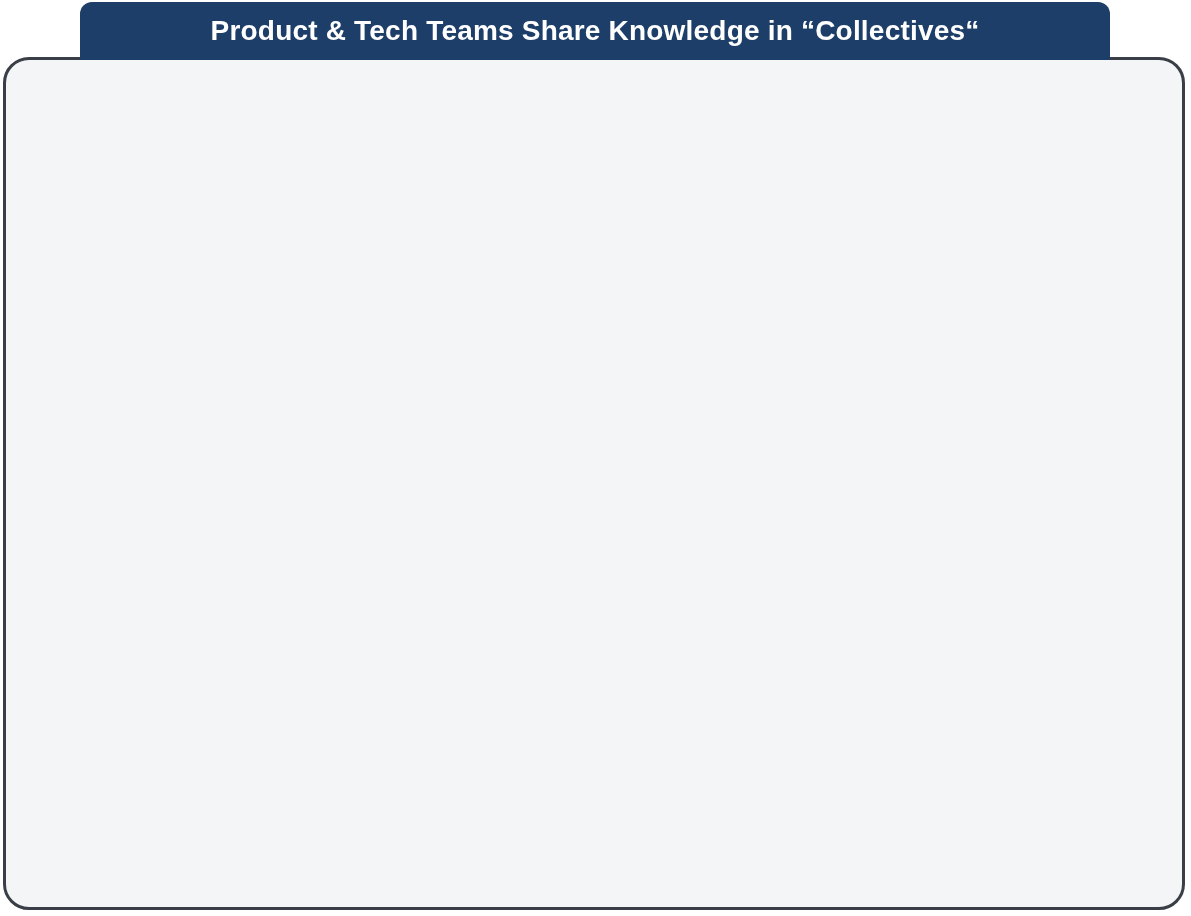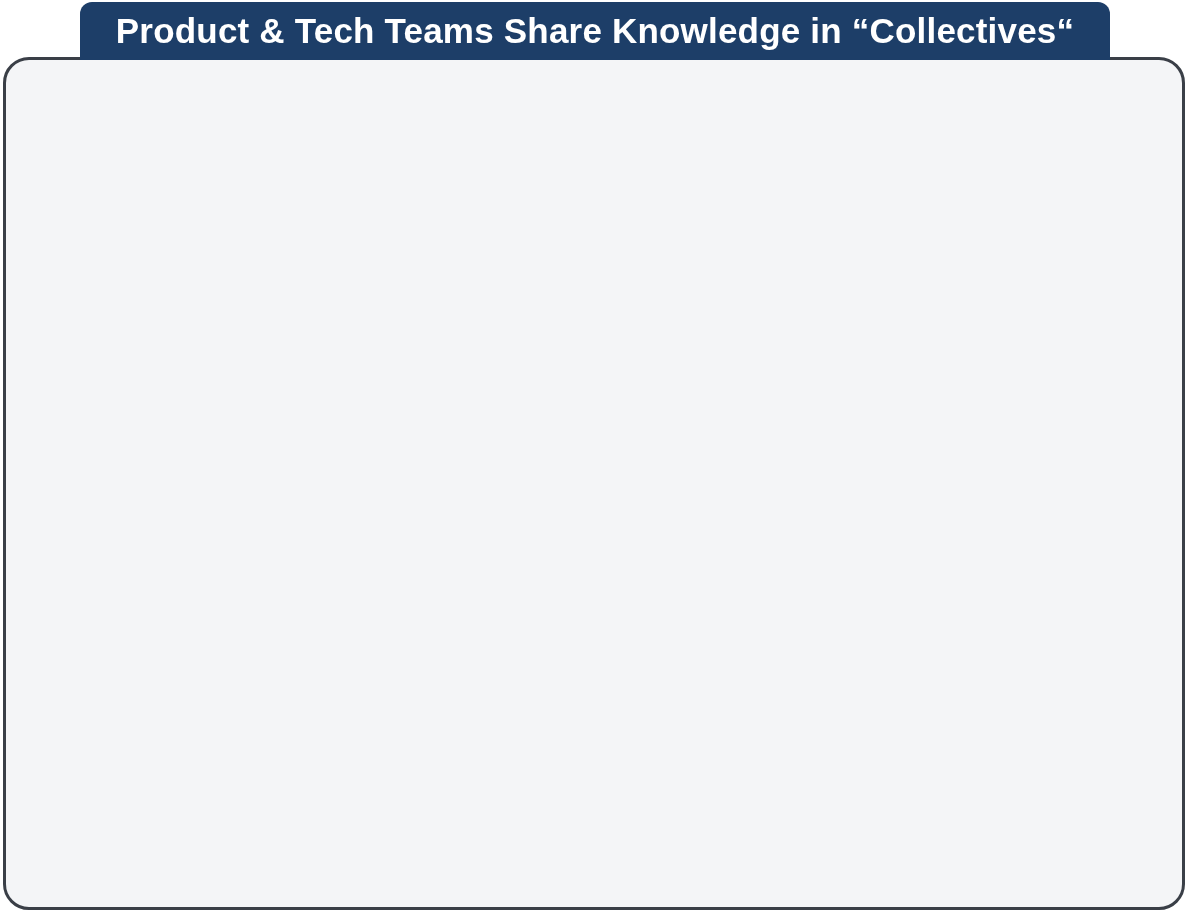--- a/index.html
+++ b/index.html
@@ -12,21 +12,21 @@
 
   
   #title-bar{
     position:absolute;left:80px;top:2px;width:1030px;height:58px;
     background:#1d3e68;
     border-radius:12px 12px 0 0;
     display:flex;align-items:center;justify-content:center;
     z-index:5;
   }
   #title-text{
-    color:#ffffff;font-size:35px;font-weight:bold;letter-spacing:.2px;
+    color:#ffffff;font-size:28px;font-weight:bold;letter-spacing:.2px;
     white-space:nowrap;
   }
 
   
   #card{
     position:absolute;left:3px;top:57px;width:1182px;height:853px;
     box-sizing:border-box;
     background:#f4f5f7;
     border:3px solid #3a3f47;
     border-radius:26px;

